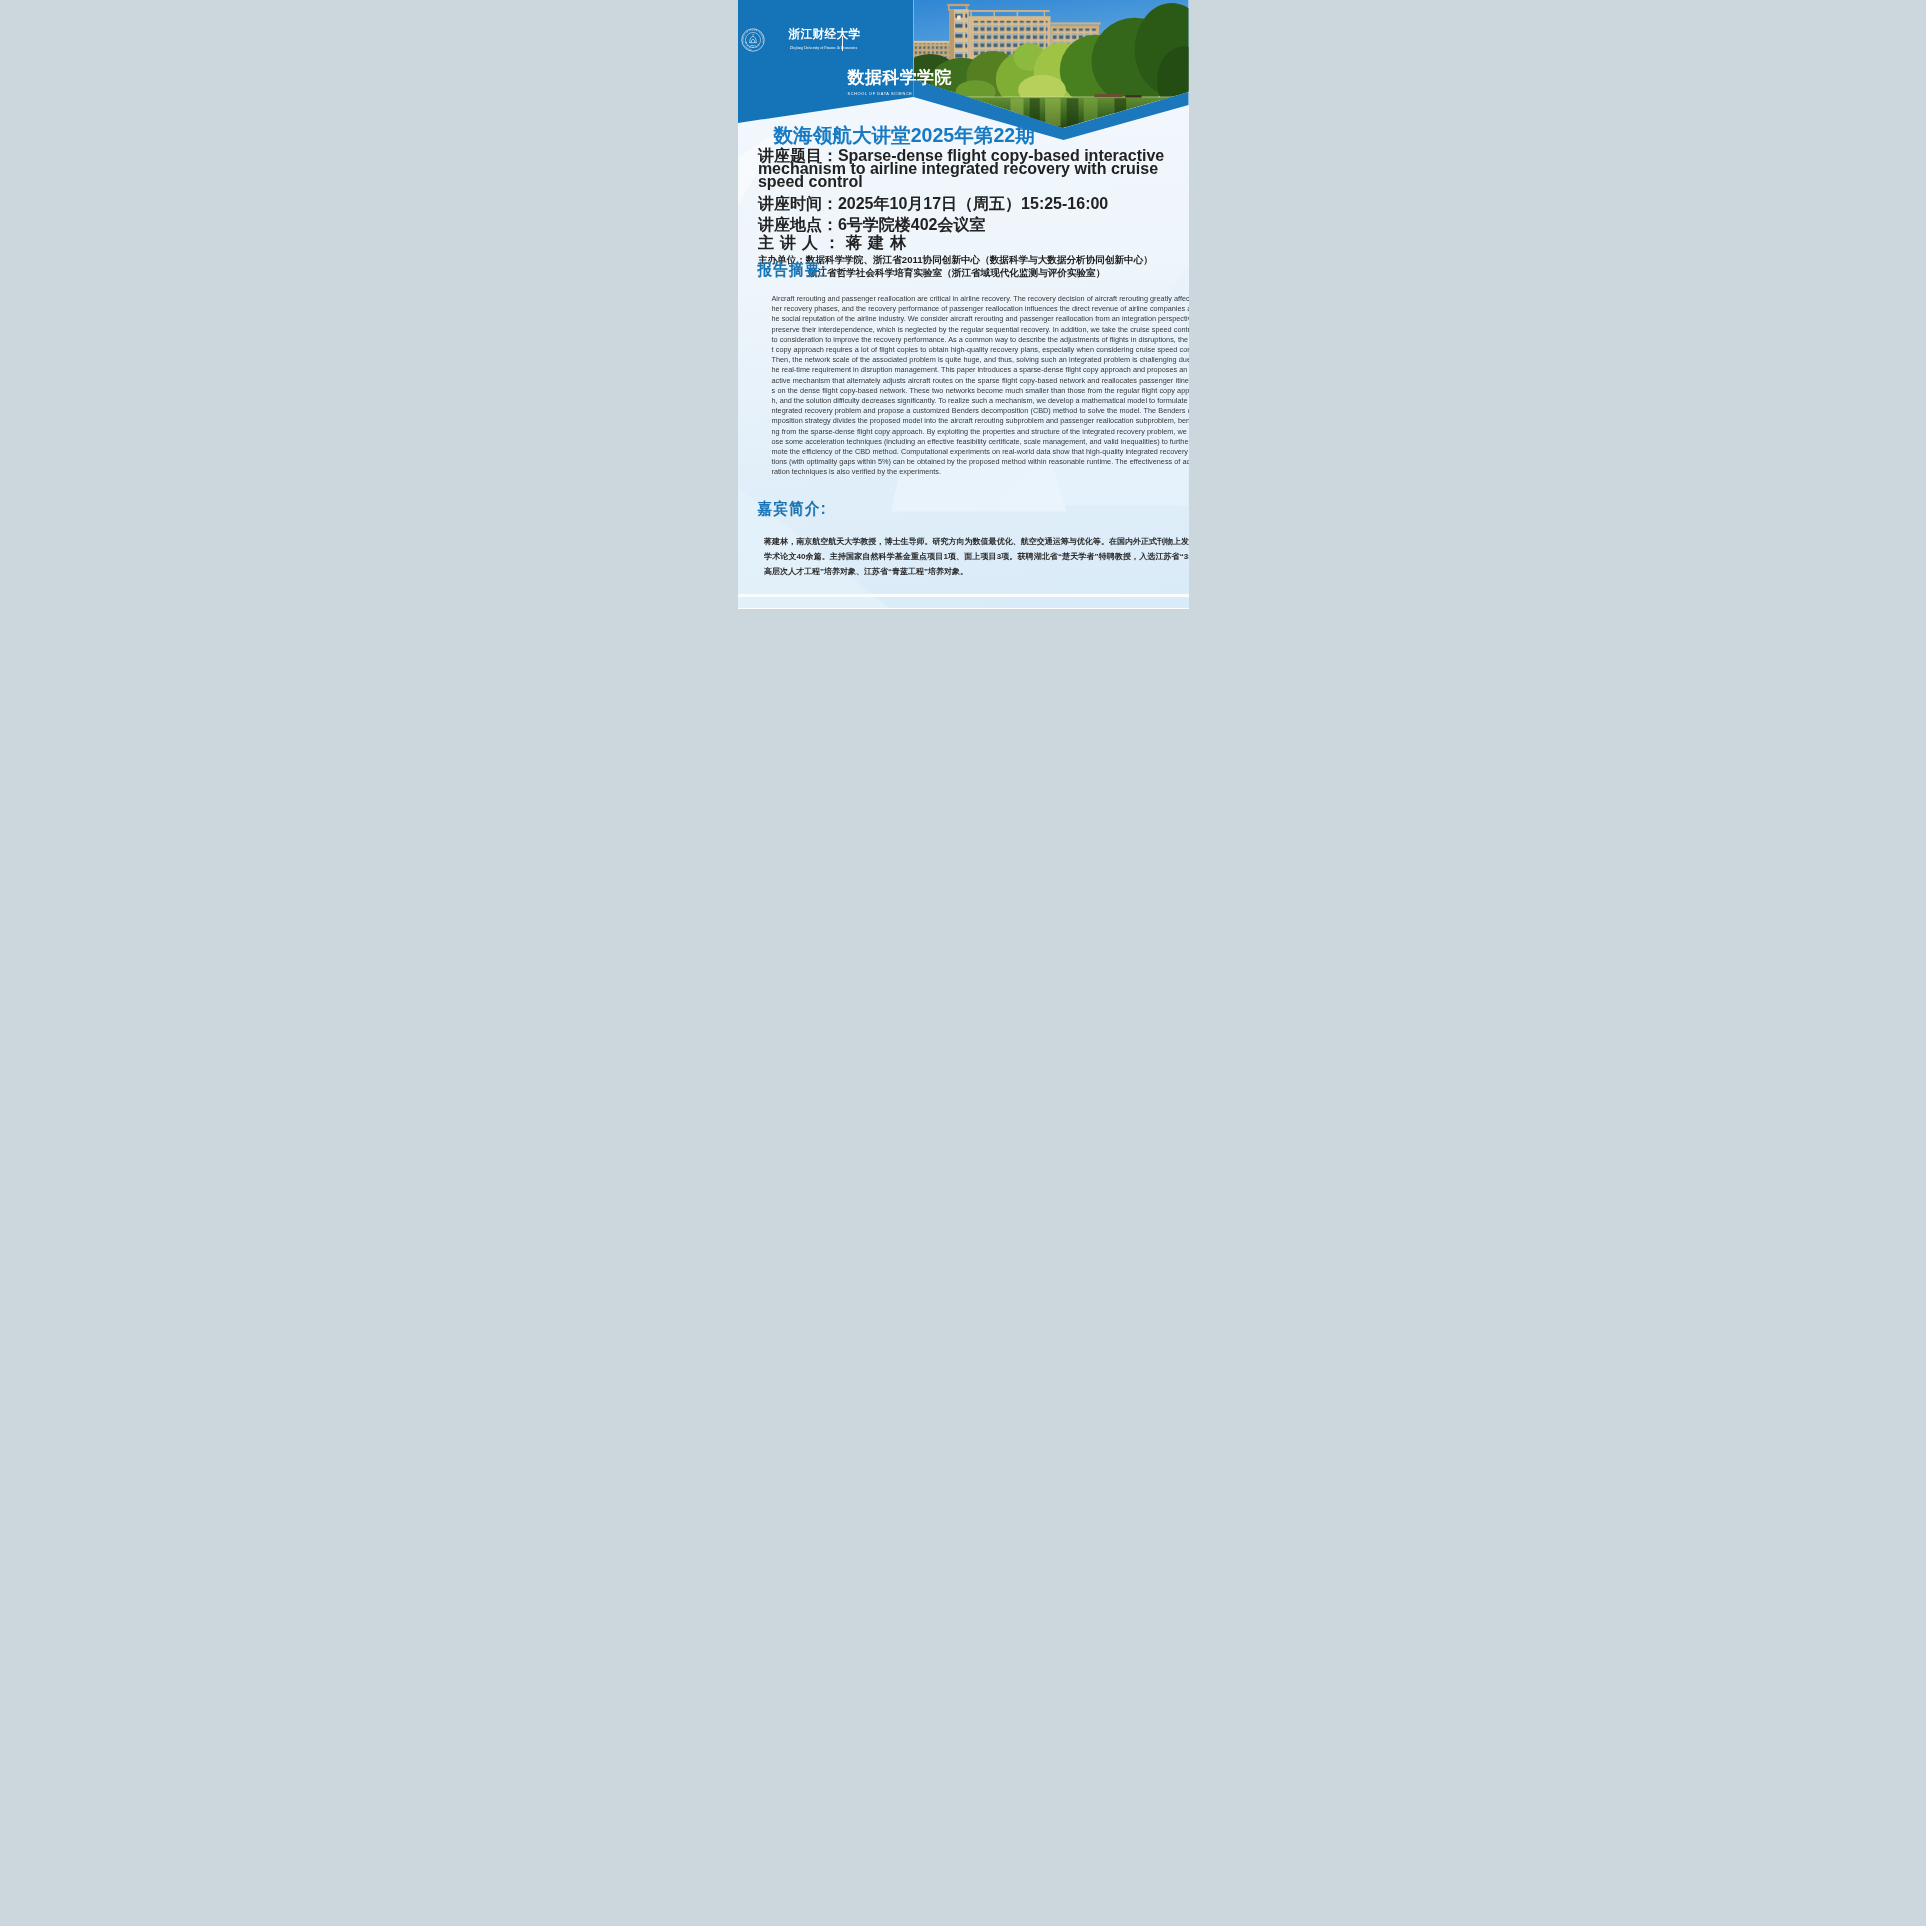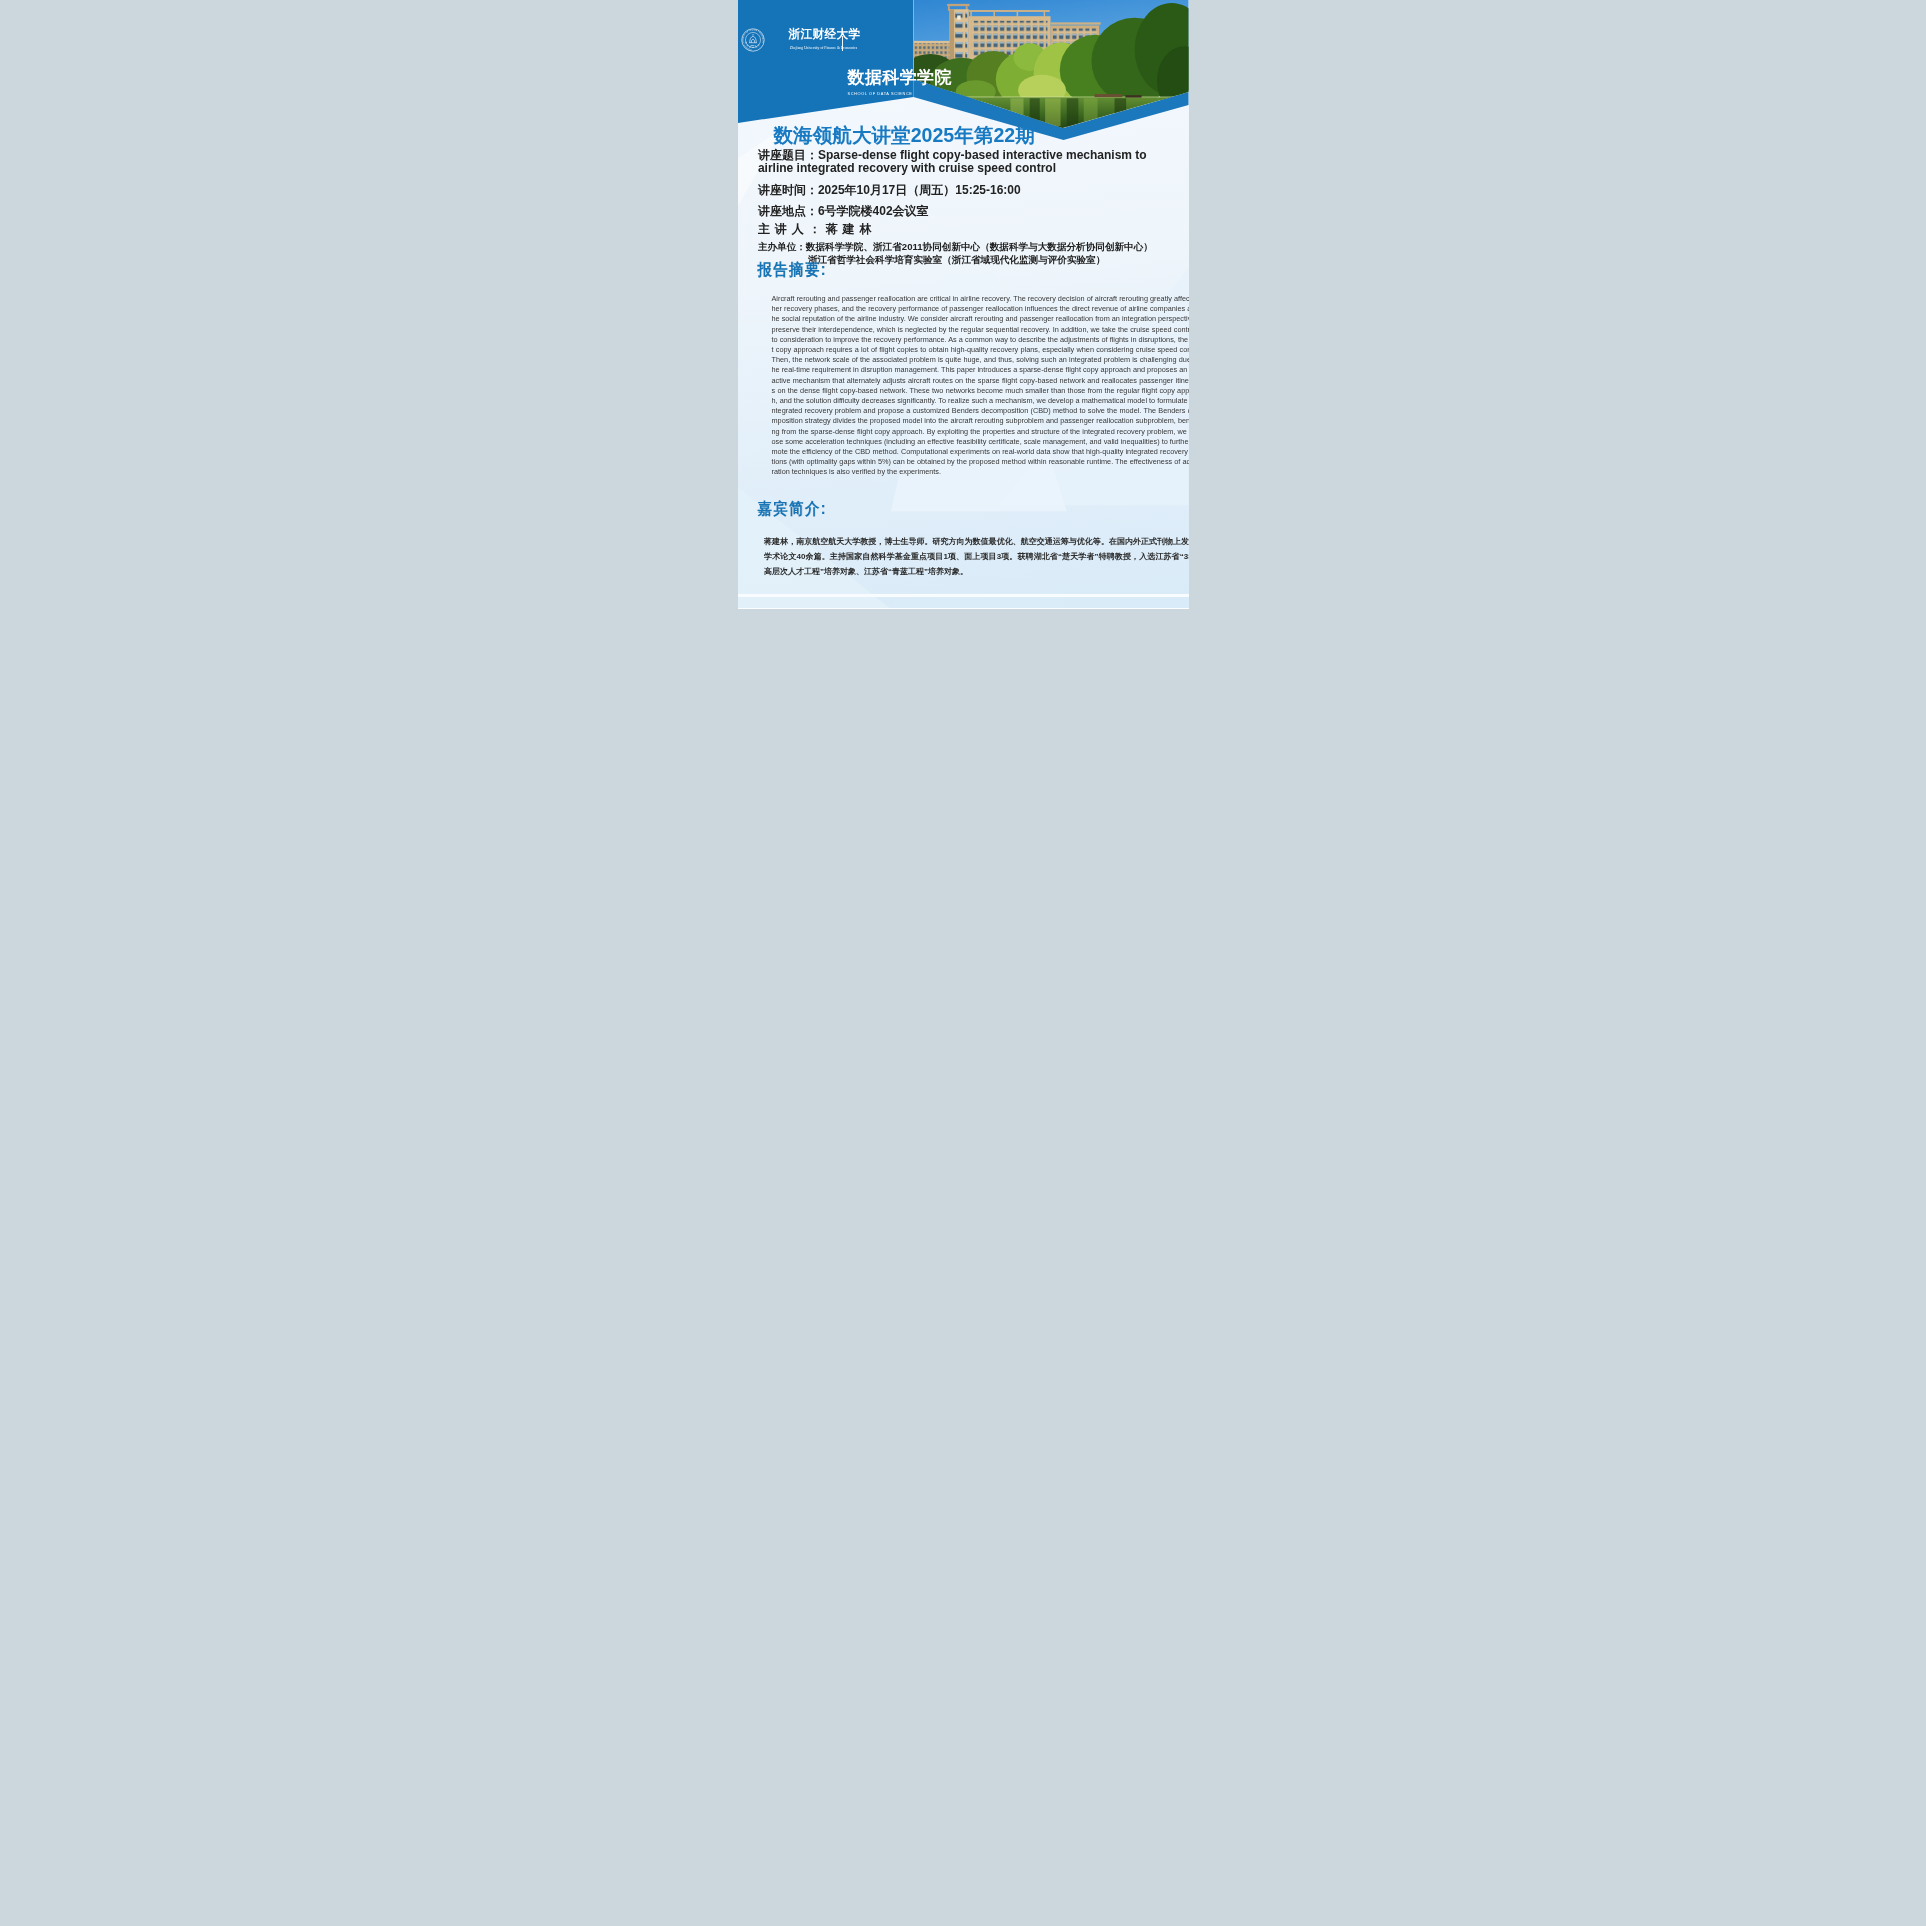--- a/index.html
+++ b/index.html
@@ -30,21 +30,21 @@
   .uni-cn{font-size:11.6px;font-weight:900;letter-spacing:0.4px;white-space:nowrap;transform:scaleY(1.05);}
   .uni-en{margin-top:3.5px;font-family:"Liberation Serif","DejaVu Serif",serif;font-size:3.7px;white-space:nowrap;}
   .logo-divider{position:absolute;left:104px;top:36px;width:0.8px;height:14.6px;background:rgba(255,255,255,.95);}
   .school-block{position:absolute;left:110px;top:34px;width:69px;}
   .school-cn{font-size:17px;font-weight:900;letter-spacing:0.4px;white-space:nowrap;margin-top:32px;}
   .school-en{margin-top:2.3px;font-size:3.9px;letter-spacing:0.6px;white-space:nowrap;}
   
   .series-title{position:absolute;left:36px;top:125px;font-size:19.6px;line-height:20px;
     font-weight:900;color:#187ac2;white-space:nowrap;letter-spacing:0px;}
   .details{position:absolute;left:20.4px;top:149px;width:421px;color:#222;}
-  .details p{margin:0;font-size:12px;line-height:13px;font-weight:800;}
+  .details p{margin:0;font-size:16px;line-height:13px;font-weight:800;}
   .p-topic{width:419px;}
   .p-time{margin-top:9.2px !important;}
   .p-venue{margin-top:7.7px !important;}
   .p-speaker{margin-top:5px !important;letter-spacing:0.8px;}
   .org{margin-top:4.2px;}
   .org p{font-size:9.6px;line-height:13px;font-weight:800;}
   .org-line2{margin-left:50px !important;}
   
   .sec-heading{position:absolute;left:20px;font-size:14.3px;font-weight:900;color:#1774b5;
     letter-spacing:1.5px;transform:scaleY(1.12);transform-origin:left top;

